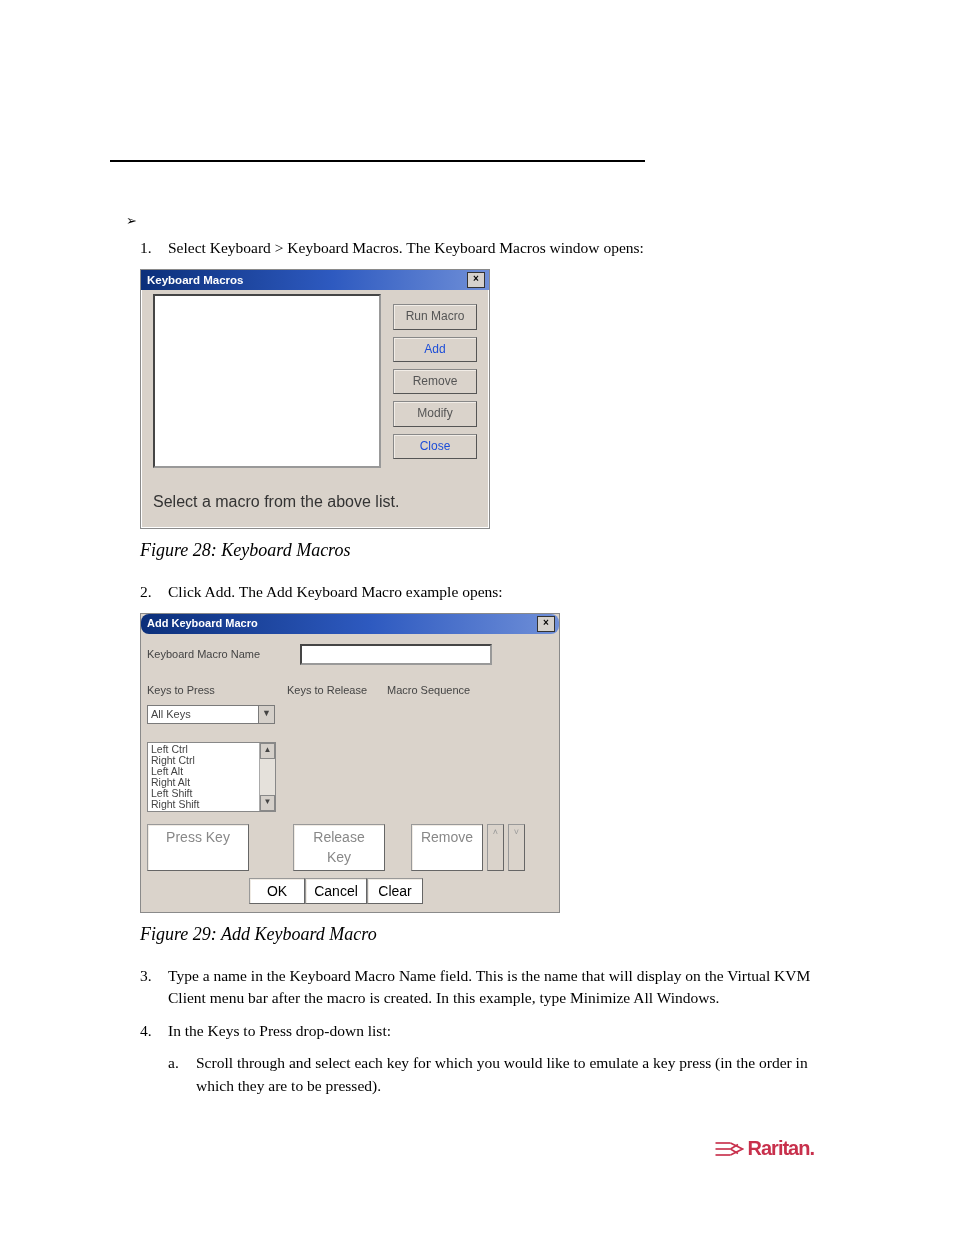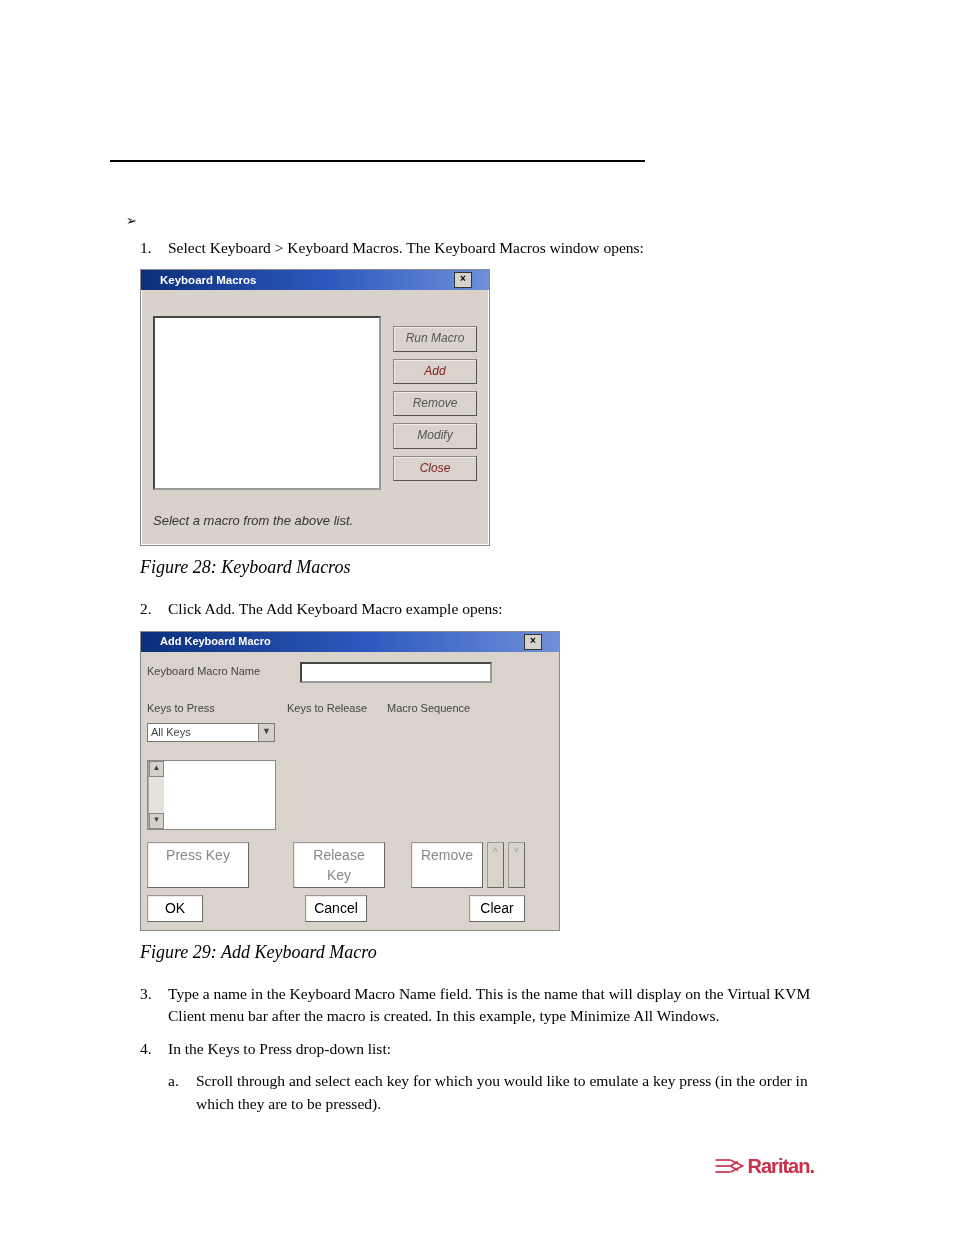--- a/index.html
+++ b/index.html
@@ -66,67 +66,67 @@
   }
   .win1 { width: 348px; }
   .titlebar {
     height: 20px;
     background: linear-gradient(to right, #0b2f7a, #2e5ac0 55%, #6f8fd8);
     color: #fff;
     font-weight: bold;
     font-size: 11.5px;
     display: flex;
     align-items: center;
-    padding: 0 17px;
+    padding: 0 4px;
   }
   .titlebar span { flex: 1; padding-left: 2px; }
   .closebox {
     width: 16px; height: 14px;
     background: #d5d1cc;
     border: 1px solid #333;
     font-size: 10px;
     line-height: 12px;
     text-align: center;
     color: #000;
     font-weight: bold;
     font-family: Arial;
   }
-  .win-body { padding: 26px 12px 14px 12px; font-style: italic; }
+  .win-body { padding: 4px 12px 14px 12px; }
   .win1-row { display: flex; gap: 12px; }
   .macro-list {
     width: 230px; height: 170px;
     background: #fff;
     border: 2px inset #999;
   }
   .btn-col { display: flex; flex-direction: column; gap: 7px; padding-top: 10px; }
   .winbtn {
     width: 78px;
     padding: 3px 2px;
     font-size: 12px;
     text-align: center;
     background: #dad3cb;
     border: 1px solid #888;
     border-right-color: #555;
     border-bottom-color: #555;
     box-shadow: inset 1px 1px 0 #f2ede7;
     color: #555;
   }
-  .winbtn.enabled { color: #7f1d1d; }
-  .status-text { margin-top: 22px; color: #333; font-size: 13px; }
+  .winbtn.enabled { color: #1d4ed8; }
+  .status-text { margin-top: 22px; color: #333; font-size: 16px; }
 
   
   .win2 {
     width: 418px;
     background: #dad3cb;
     border: 1px solid #8a8a8a;
     font-family: Tahoma, Arial, sans-serif;
     font-size: 11px;
     color: #444;
   }
-  .win2 .titlebar { font-size: 11px; }
+  .win2 .titlebar { font-size: 11px; border-radius: 8px; }
   .win2-body { padding: 10px 14px 8px 6px; }
   .row-name { display: flex; align-items: center; gap: 40px; margin-bottom: 18px; }
   .txtfield {
     border: 2px inset #999;
     background: #fff;
     height: 17px;
     width: 188px;
   }
   .row-labels { display: flex; gap: 0; margin-bottom: 6px; }
   .row-labels div:nth-child(1){ width: 140px; }
@@ -190,21 +190,21 @@
   .smallbtn {
     width: 15px;
     padding: 1px 0;
     font-size: 9px;
     text-align: center;
     background: #dad3cb;
     border: 1px solid #999;
     border-right-color:#666; border-bottom-color:#666;
     color: #999;
   }
-  .btnrow2 { display: flex; justify-content: space-between; gap: 7px; margin-top: 7px; padding-right: 20px; }
+  .btnrow2 { display: flex; justify-content: center; margin-top: 7px; padding-right: 20px; }
 
   .footer-logo {
     margin-top: 40px;
     text-align: right;
     padding-right: 20px;
     font-family: Arial, sans-serif;
   }
   .raritan-name {
     font-size: 20px;
     font-weight: 800;
@@ -280,20 +280,28 @@
           <div class="row-labels">
             <div>Keys to Press</div>
             <div>Keys to Release</div>
             <div>Macro Sequence</div>
           </div>
           <div class="combo">
             <span>All Keys</span>
             <div class="combo-btn">▼</div>
           </div>
           <div class="listbox">
+            <ul>
+              <li>Left Ctrl</li>
+              <li>Right Ctrl</li>
+              <li>Left Alt</li>
+              <li>Right Alt</li>
+              <li>Left Shift</li>
+              <li>Right Shift</li>
+            </ul>
             <div class="scroll">
               <div class="scrbtn">▲</div>
               <div class="scrbtn">▼</div>
             </div>
           </div>
 
           <div class="btnrow1">
             <div class="winbtn2" style="width:88px">Press Key</div>
             <div style="width:36px"></div>
             <div class="winbtn2" style="width:78px">Release Key</div>

